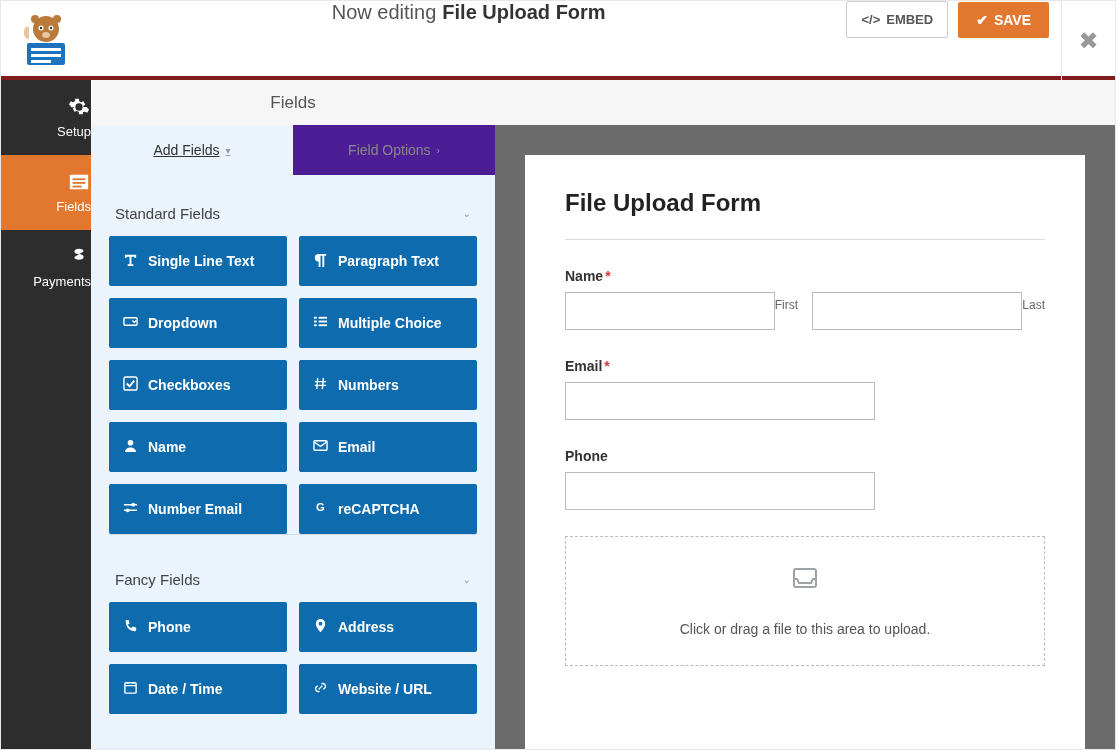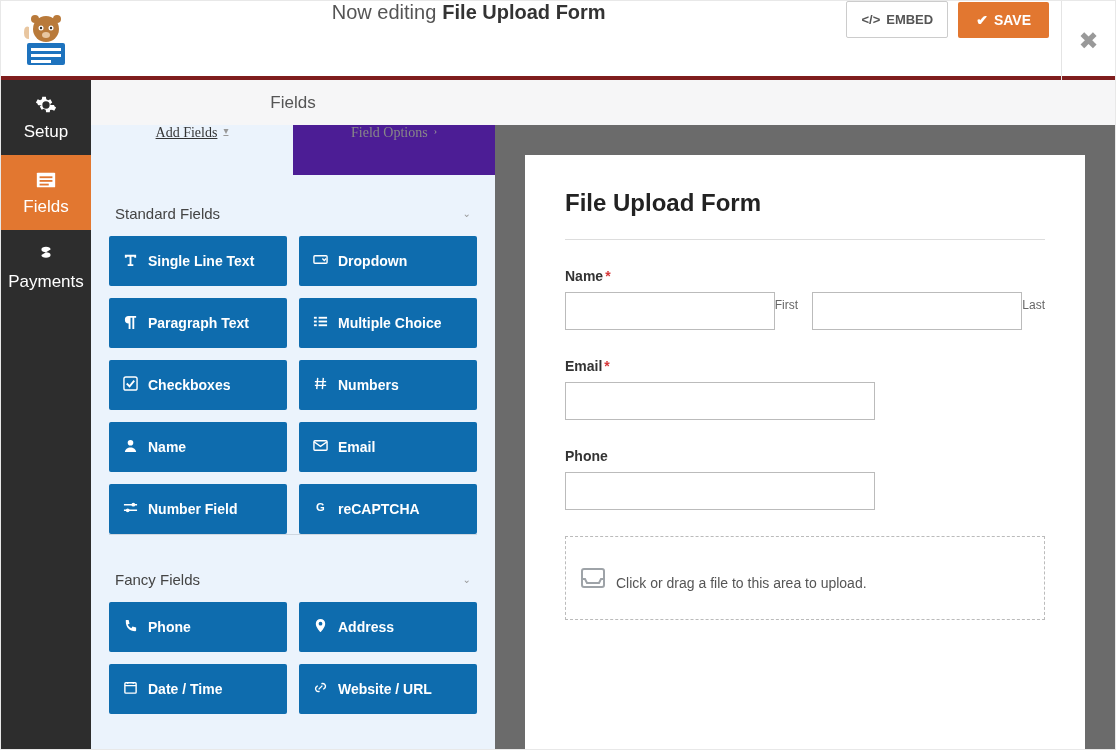--- a/index.html
+++ b/index.html
@@ -12,29 +12,29 @@
 .logo svg { width: 50px; height: 55px; }
 .title-wrap { flex: 1; display: flex; align-items: center; justify-content: center; color: #555; font-size: 20px; }
 .title-wrap .bold { font-weight: 700; color: #333; margin-left: 6px; }
 .top-actions { display: flex; align-items: center; gap: 10px; padding-right: 12px; }
 .btn-embed { border: 1px solid #ccc; background: #fff; color: #555; font-size: 13px; font-weight: 600; padding: 10px 14px; display: flex; align-items: center; gap: 6px; cursor: pointer; border-radius: 2px; }
 .btn-save { border: none; background: #e27730; color: #fff; font-size: 14px; font-weight: 700; padding: 10px 18px; display: flex; align-items: center; gap: 6px; cursor: pointer; border-radius: 2px; }
 .close-col { width: 54px; height: 79px; border-left: 1px solid #e4e4e4; display: flex; align-items: center; justify-content: center; color: #999; font-size: 24px; cursor: pointer; }
 
 .main { display: flex; flex: 1; min-height: 0; }
 .sidebar { width: 90px; background: #2d2d2d; display: flex; flex-direction: column; }
-.side-item { display: flex; flex-direction: column; align-items: center; justify-content: center; height: 75px; color: #fff; font-size: 17px; cursor: pointer; gap: 6px; }
+.side-item { display: flex; flex-direction: column; align-items: flex-end; justify-content: center; height: 75px; color: #fff; font-size: 13px; cursor: pointer; gap: 6px; }
 .side-item.active { background: #e27730; }
 .side-item svg { width: 24px; height: 22px; fill: #fff; }
 
 .mid { display: flex; flex: 1; min-height: 0; }
 .left-panel { width: 404px; display: flex; flex-direction: column; background: #ebf3fc; }
 .panel-header { height: 45px; background: #f6f6f7; display: flex; align-items: center; justify-content: center; color: #555; font-size: 17px; }
 .tabs { display: flex; height: 50px; }
-.tab { flex: 1; display: flex; align-items: flex-start; justify-content: center; gap: 6px; font-size: 14px; color: #555; cursor: pointer; font-family: Liberation Serif, serif; }
+.tab { flex: 1; display: flex; align-items: center; justify-content: center; gap: 6px; font-size: 14px; color: #555; cursor: pointer; }
 .tab.active { background: #ebf3fc; color: #333; }
 .tab.active span { text-decoration: underline; }
 .tab.inactive { background: #4c1d95; color: #888; }
 .chev { font-size: 10px; color: #999; }
 
 .fields-scroll { flex: 1; overflow: auto; padding: 0 18px 18px; }
 .group-head { display: flex; align-items: center; justify-content: space-between; padding: 30px 6px 14px; color: #444; font-size: 15px; cursor: pointer; }
 .divider { border-top: 1px solid #cfd7e0; margin-bottom: 6px; }
 .field-grid { display: grid; grid-template-columns: 1fr 1fr; gap: 12px; }
 .field-btn { background: #0e6cae; color: #fff; border: none; padding: 16px 14px; font-size: 14px; font-weight: 600; text-align: left; display: flex; align-items: center; gap: 10px; cursor: pointer; border-radius: 2px; }
@@ -46,21 +46,21 @@
 .canvas { background: #fff; height: 100%; padding: 34px 40px; overflow: hidden; }
 .form-title { font-size: 24px; font-weight: 700; color: #222; margin-bottom: 22px; }
 .hr { border-top: 1px solid #ddd; margin-bottom: 26px; }
 .f-row { margin-bottom: 26px; }
 .f-label { font-size: 14px; font-weight: 700; color: #333; margin-bottom: 8px; display: block; margin-top: 28px; }
 .req { color: #d63638; margin-left: 2px; }
 .two-col { display: flex; gap: 14px; }
 .col { flex: 1; display: flex; }
 .inp { border: 1px solid #bbb; height: 38px; padding: 0 8px; font-size: 14px; width: 100%; max-width: 310px; }
 .sub { font-size: 12px; color: #666; margin-top: 6px; }
-.upload { border: 1px dashed #bbb; padding: 28px 12px; display: flex; flex-direction: row; align-items: flex-end; gap: 8px; color: #555; font-size: 14px; }
+.upload { border: 1px dashed #bbb; padding: 28px 12px; display: flex; flex-direction: column; align-items: center; gap: 30px; color: #555; font-size: 14px; }
 .upload svg { width: 30px; height: 26px; fill: none; stroke: #9ea3a8; stroke-width: 2; }
 </style>
 </head>
 <body>
 
 <div class="app">
   <div class="topbar">
     <div class="logo">
       <svg viewBox="0 0 50 55">
           <rect x="6" y="30" width="38" height="22" rx="2" fill="#1e73be"></rect>
@@ -144,30 +144,30 @@
             </div>
             <div class="field-grid">
               <button class="field-btn">
                 <span><svg viewBox="0 0 16 16">
                     <path d="M2 3h12v3h-2V5H9v8h2v2H5v-2h2V5H4v1H2z"></path>
                   </svg></span>
                 <span>Single Line Text</span>
               </button>
               <button class="field-btn">
                 <span><svg viewBox="0 0 16 16">
+                    <path d="M6 2a4 4 0 000 8v6h2V4h2v12h2V4h2V2z"></path>
+                  </svg></span>
+                <span>Paragraph Text</span>
+              </button>
+              <button class="field-btn">
+                <span><svg viewBox="0 0 16 16">
                     <rect x="1" y="4" width="14" height="8" rx="1" fill="none" stroke="#fff" stroke-width="1.5"></rect>
                     <path d="M10 7l2 2 2-2" fill="none" stroke="#fff" stroke-width="1.5"></path>
                   </svg></span>
                 <span>Dropdown</span>
-              </button>
-              <button class="field-btn">
-                <span><svg viewBox="0 0 16 16">
-                    <path d="M6 2a4 4 0 000 8v6h2V4h2v12h2V4h2V2z"></path>
-                  </svg></span>
-                <span>Paragraph Text</span>
               </button>
               <button class="field-btn">
                 <span><svg viewBox="0 0 16 16">
                     <rect x="1" y="3" width="3" height="2"></rect>
                     <rect x="6" y="3" width="9" height="2"></rect>
                     <rect x="1" y="7" width="3" height="2"></rect>
                     <rect x="6" y="7" width="9" height="2"></rect>
                     <rect x="1" y="11" width="3" height="2"></rect>
                     <rect x="6" y="11" width="9" height="2"></rect>
                   </svg></span>
@@ -199,21 +199,21 @@
                     <path d="M1 4l7 5 7-5" fill="none" stroke="#fff" stroke-width="1.5"></path>
                   </svg></span>
                 <span>Email</span>
               </button>
               <button class="field-btn">
                 <span><svg viewBox="0 0 16 16">
                     <path d="M1 5h14M1 11h14" stroke="#fff" stroke-width="1.5"></path>
                     <circle cx="11" cy="5" r="2"></circle>
                     <circle cx="5" cy="11" r="2"></circle>
                   </svg></span>
-                <span>Number Field</span>
+                <span>Number Email</span>
               </button>
               <button class="field-btn">
                 <span><svg viewBox="0 0 16 16">
                     <text x="8" y="12" text-anchor="middle" font-size="12" font-weight="bold" fill="#fff">G</text>
                   </svg></span>
                 <span>reCAPTCHA</span>
               </button>
             </div>
             <div class="divider"></div>
             <div class="group-head">

